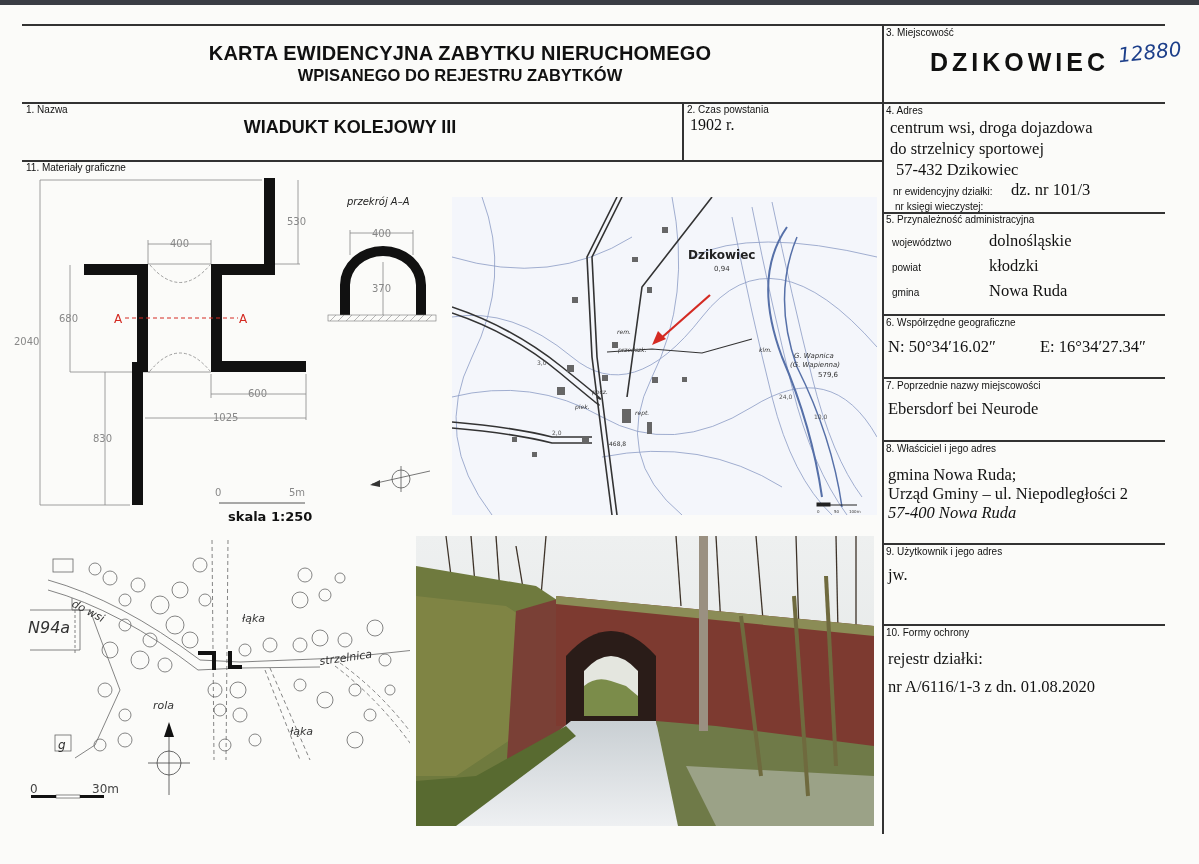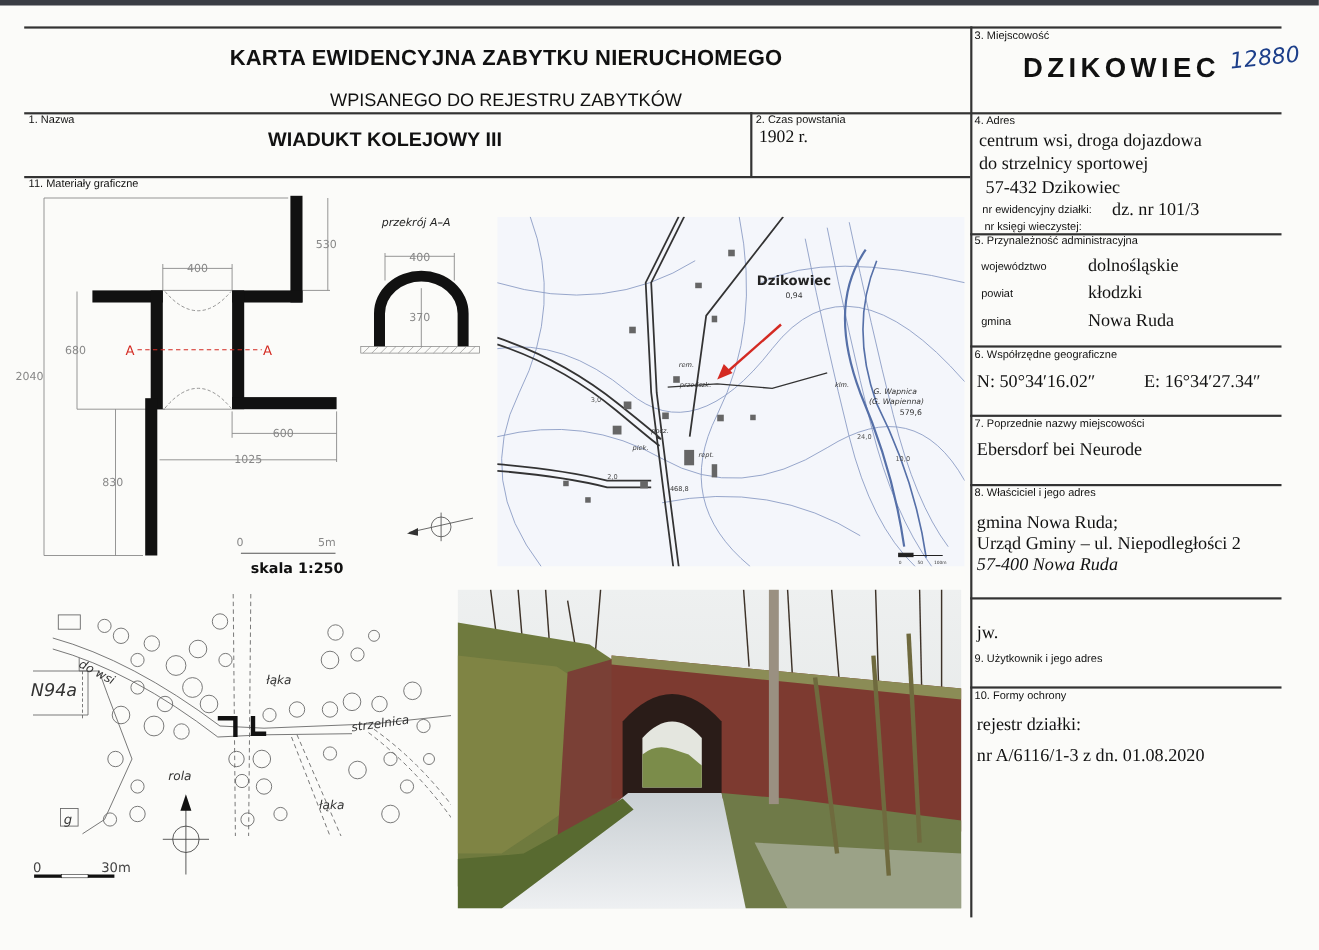--- a/index.html
+++ b/index.html
@@ -3,21 +3,21 @@
 <meta charset="utf-8">
 <style>
   html,body{margin:0;padding:0;}
   body{width:1199px;height:864px;position:relative;overflow:hidden;background:#fbfbf9;font-family:"Liberation Sans",sans-serif;color:#111;}
   .topbar{position:absolute;left:0;top:0;width:1199px;height:5px;background:#3a3d44;}
   .hline{position:absolute;height:1.5px;background:#333;}
   .vline{position:absolute;width:1.5px;background:#333;}
   .lbl{position:absolute;font-size:10px;color:#111;white-space:nowrap;}
   .serif{font-family:"Liberation Serif",serif;}
   .title1{position:absolute;left:120px;top:42px;width:680px;text-align:center;font-weight:bold;font-size:20px;letter-spacing:0.2px;}
-  .title2{position:absolute;left:120px;top:82px;width:680px;text-align:center;font-weight:normal;font-size:16.5px;}
+  .title2{position:absolute;left:120px;top:66px;width:680px;text-align:center;font-weight:bold;font-size:16.5px;}
   .name{position:absolute;left:160px;top:117px;width:380px;text-align:center;font-weight:bold;font-size:18px;}
   .year{position:absolute;left:690px;top:116px;width:190px;padding-right:60px;box-sizing:border-box;font-size:16px;}
   .place{position:absolute;left:930px;top:48px;font-weight:bold;font-size:25px;letter-spacing:4px;}
   .handnum{position:absolute;left:1118px;top:40px;font-size:20px;color:#1d3f8a;font-style:italic;font-family:"DejaVu Sans",sans-serif;font-weight:normal;transform:rotate(-6deg);}
   .val{position:absolute;font-family:"Liberation Serif",serif;font-size:16.5px;white-space:nowrap;}
   .smlbl{position:absolute;font-size:10px;white-space:nowrap;}
   .panel{position:absolute;}
   svg text{font-family:"DejaVu Sans",sans-serif;}
 </style>
 </head>
@@ -71,21 +71,21 @@
 <div class="val" style="left:1040px;top:337px;">E: 16°34′27.34″</div>
 
 <div class="lbl" style="left:886px;top:380px;">7. Poprzednie nazwy miejscowości</div>
 <div class="val" style="left:888px;top:399px;">Ebersdorf bei Neurode</div>
 
 <div class="lbl" style="left:886px;top:443px;">8. Właściciel i jego adres</div>
 <div class="val" style="left:888px;top:465px;">gmina Nowa Ruda;</div>
 <div class="val" style="left:888px;top:484px;">Urząd Gminy – ul. Niepodległości 2</div>
 <div class="val" style="left:888px;top:503px;font-style:italic;">57-400 Nowa Ruda</div>
 
-<div class="lbl" style="left:886px;top:546px;margin-top:48px;">9. Użytkownik i jego adres</div>
+<div class="lbl" style="left:886px;top:546px;">9. Użytkownik i jego adres</div>
 <div class="val" style="left:888px;top:565px;">jw.</div>
 
 <div class="lbl" style="left:886px;top:627px;">10. Formy ochrony</div>
 <div class="val" style="left:888px;top:649px;">rejestr działki:</div>
 <div class="val" style="left:888px;top:677px;">nr A/6116/1-3 z dn. 01.08.2020</div>
 
 <div class="lbl" style="left:26px;top:162px;">11. Materiały graficzne</div>
 
 <svg class="panel" style="left:0;top:170px;" width="320" height="360" viewBox="0 170 320 360">
   <g stroke="#888" stroke-width="0.8" fill="none">

